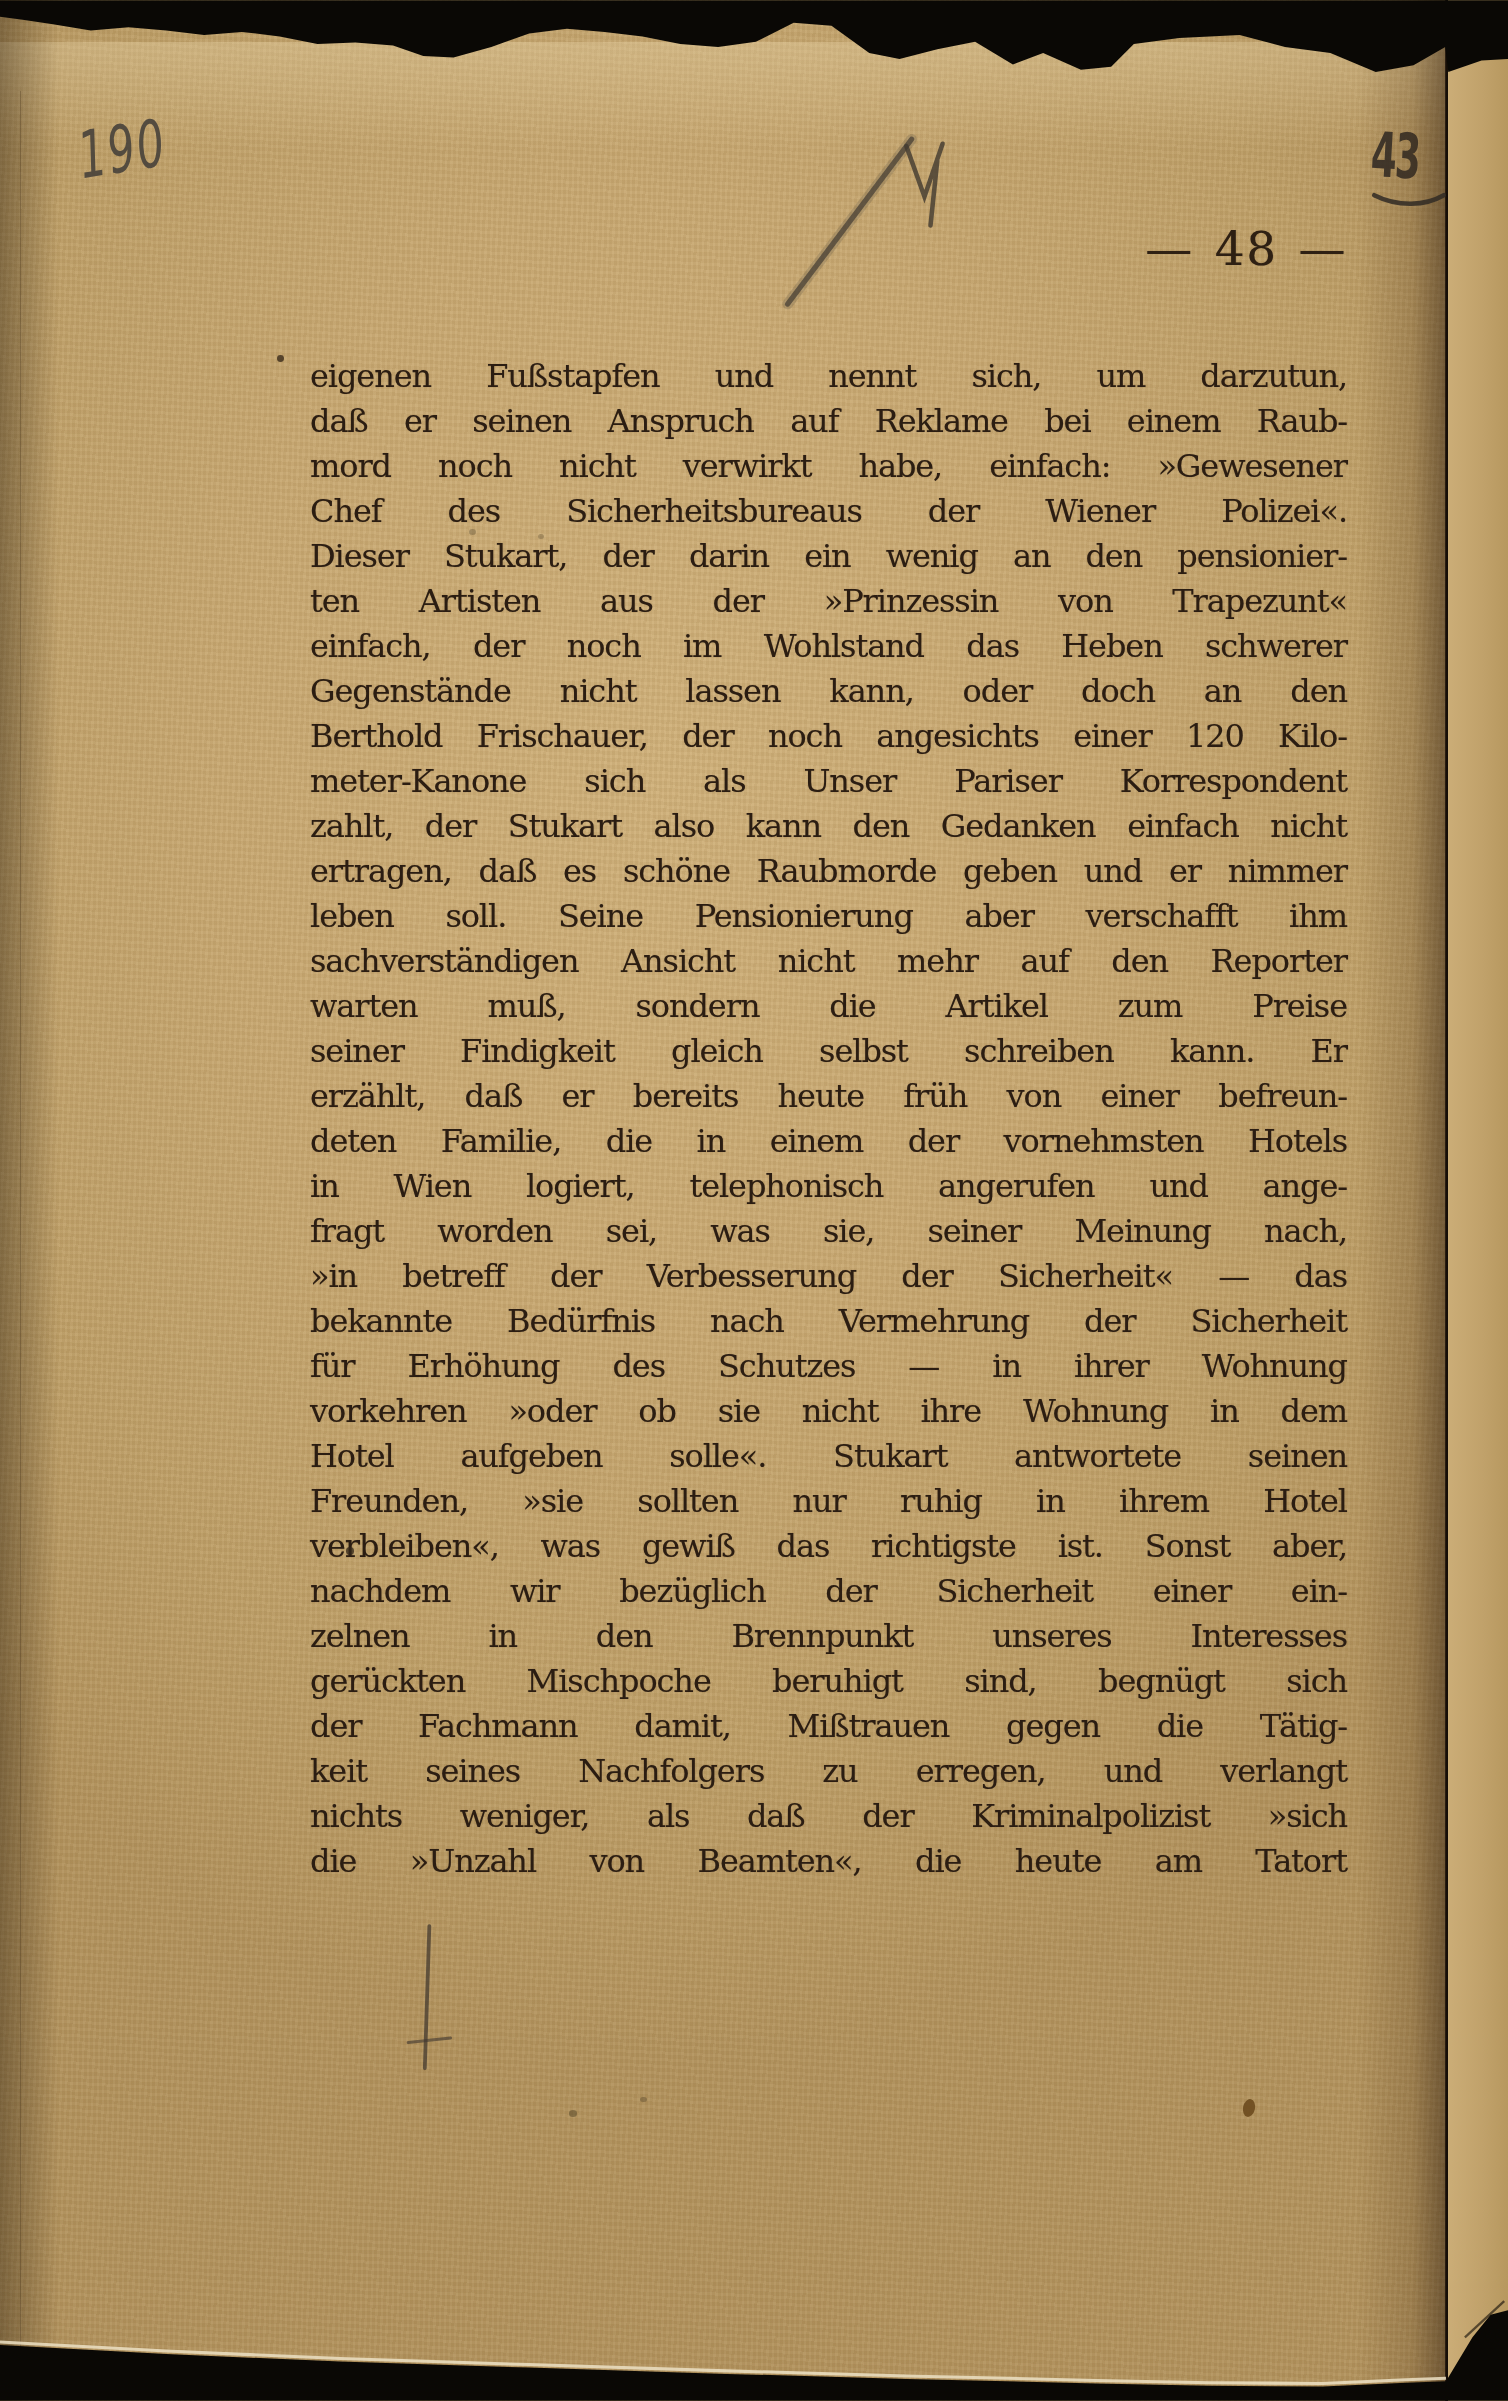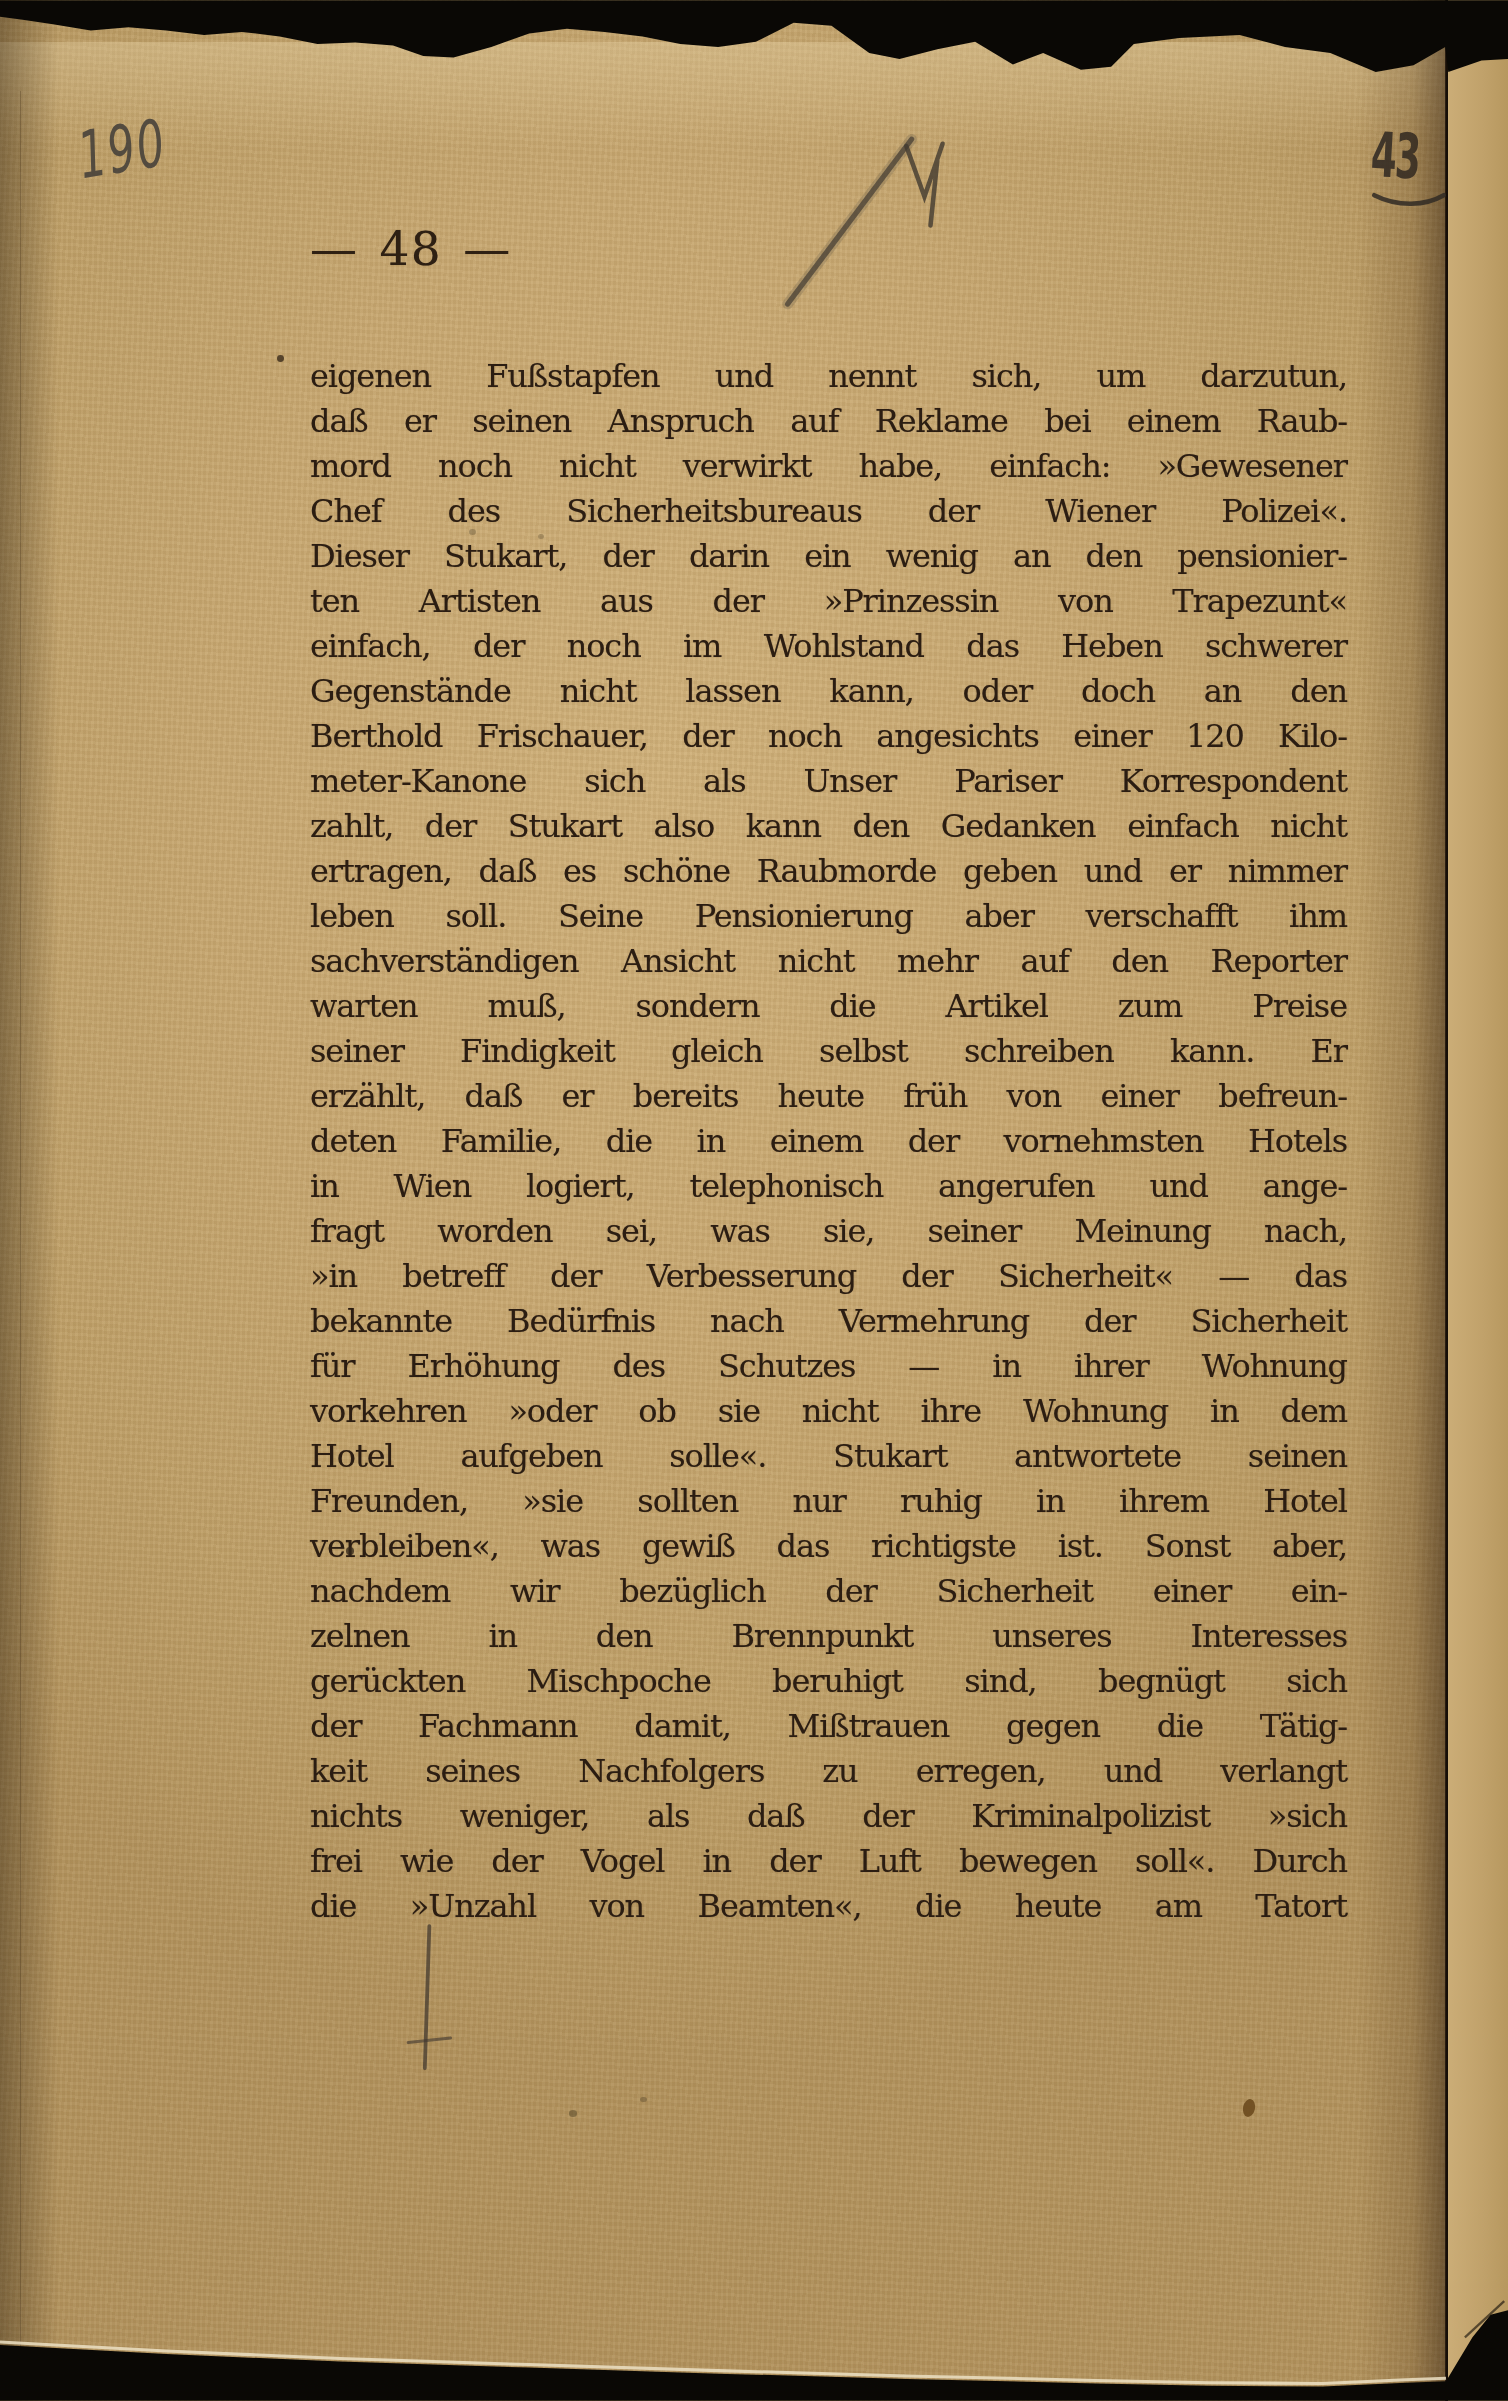--- a/index.html
+++ b/index.html
@@ -17,21 +17,21 @@
   .left-shade{position:absolute;left:0;top:0;width:59px;height:2401px;
     background:linear-gradient(to right, rgba(38,26,10,0.38), rgba(38,26,10,0));}
   .fold-line{position:absolute;left:19.7px;top:91px;width:1.5px;height:2268px;
     background:rgba(62,42,20,0.28);}
   .crease-shadow{position:absolute;left:1357px;top:0;width:89px;height:2401px;
     background:linear-gradient(to right, rgba(80,55,25,0), rgba(80,55,25,0.22) 62%, rgba(46,28,12,0.5) 100%);}
   .crease-line{position:absolute;left:1445px;top:0;width:3px;height:2401px;background:rgba(26,16,8,0.82);}
   .page-strip{position:absolute;left:1448px;top:0;width:60px;height:2401px;
     background:linear-gradient(to right,#cbad77,#c0a16a 60%,#b7985f);}
   
-  .pagenum{position:absolute;left:310px;top:221px;width:1037px;text-align:left;
+  .pagenum{position:absolute;left:310px;top:221px;width:1037px;text-align:right;
     font-size:47px;color:#2e2013;letter-spacing:1.5px;word-spacing:4.5px;
     text-shadow:0 0 0.8px rgba(46,32,19,0.45);}
   .textblock{position:absolute;left:310px;top:354px;width:1037px;color:#2b1d12;
     font-size:32px;line-height:45px;letter-spacing:-1.1px;
     text-shadow:0 0 0.8px rgba(43,29,18,0.4);}
   .text-line{text-align:justify;text-align-last:justify;height:45px;overflow:visible;}
   .ink-dot{position:absolute;left:277px;top:355px;width:6.8px;height:6.8px;border-radius:50%;
     background:#3a2a1a;opacity:.8;}
   
   .folio-left{position:absolute;left:73px;top:119px;font-family:"DejaVu Sans","Liberation Sans",sans-serif;
@@ -95,21 +95,20 @@
         <div class="text-line">vorkehren »oder ob sie nicht ihre Wohnung in dem</div>
         <div class="text-line">Hotel aufgeben solle«. Stukart antwortete seinen</div>
         <div class="text-line">Freunden, »sie sollten nur ruhig in ihrem Hotel</div>
         <div class="text-line">verbleiben«, was gewiß das richtigste ist. Sonst aber,</div>
         <div class="text-line">nachdem wir bezüglich der Sicherheit einer ein-</div>
         <div class="text-line">zelnen in den Brennpunkt unseres Interesses</div>
         <div class="text-line">gerückten Mischpoche beruhigt sind, begnügt sich</div>
         <div class="text-line">der Fachmann damit, Mißtrauen gegen die Tätig-</div>
         <div class="text-line">keit seines Nachfolgers zu erregen, und verlangt</div>
         <div class="text-line">nichts weniger, als daß der Kriminalpolizist »sich</div>
-        <div class="text-line">frei wie der Vogel in der Luft bewegen soll«. Durch</div>
         <div class="text-line">die »Unzahl von Beamten«, die heute am Tatort</div>
       </div>
 
     <div class="stain s1"></div>
     <div class="stain s2"></div>
     <div class="stain s3"></div>
     <div class="stain s4"></div>
     <div class="stain s5"></div>
     <div class="stain s6"></div>
 

